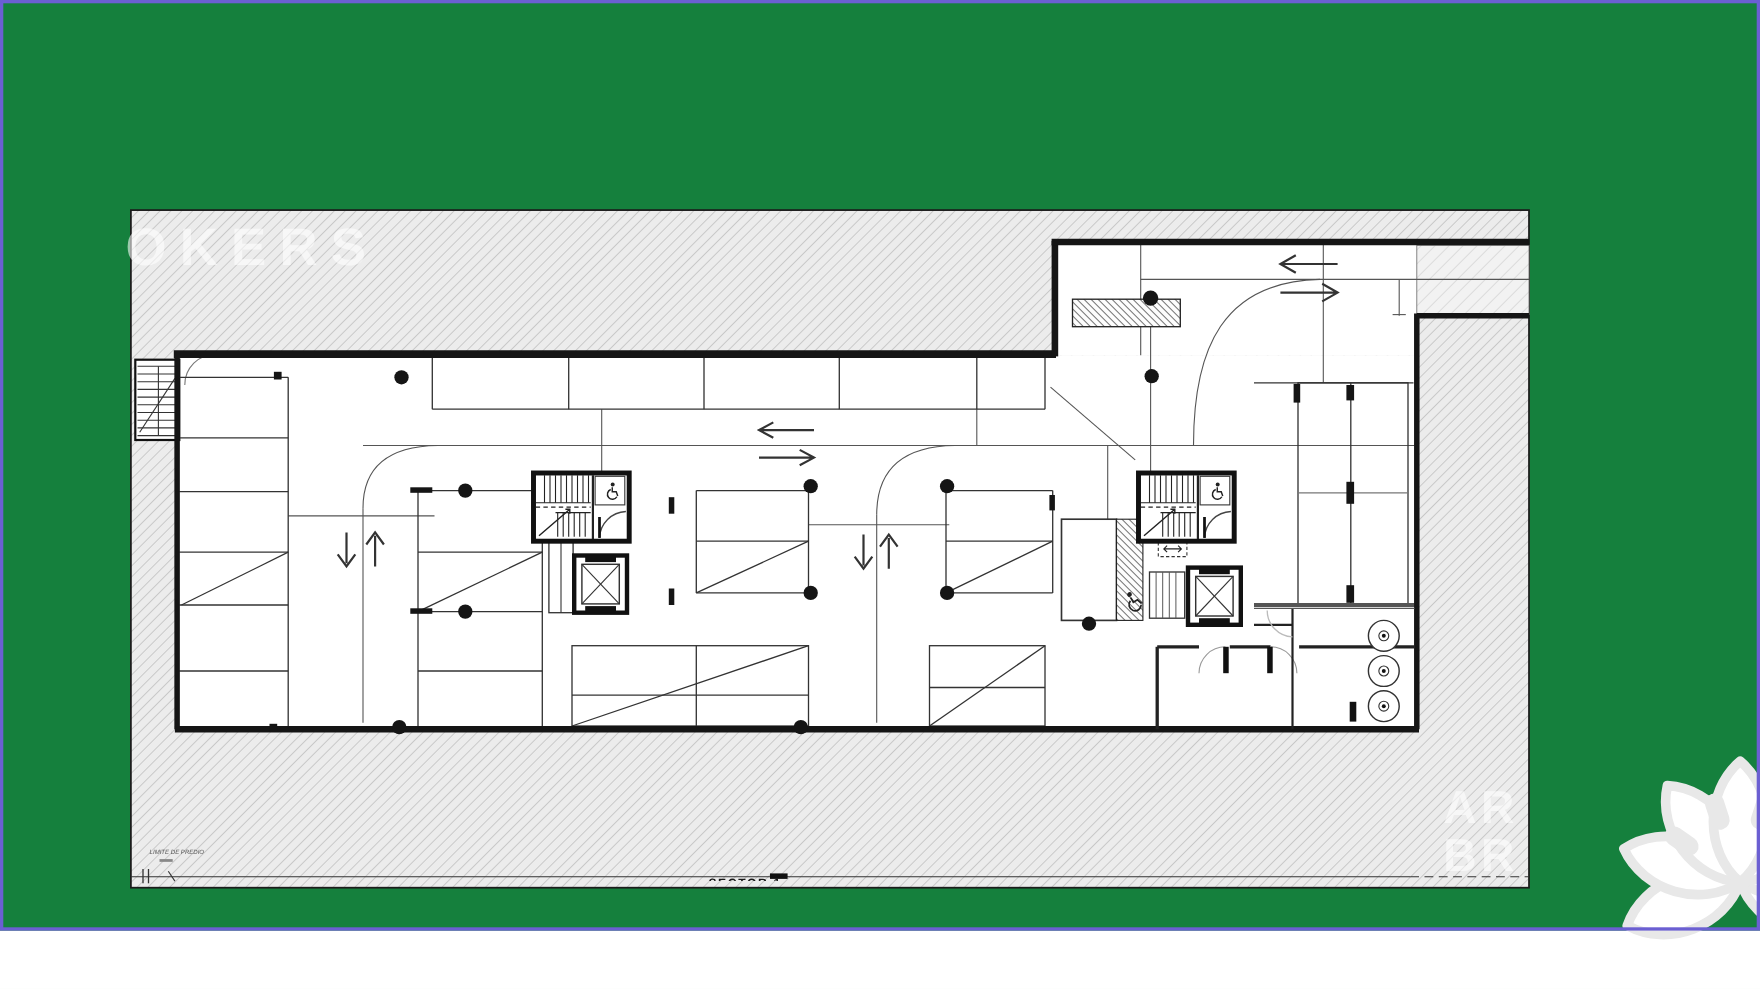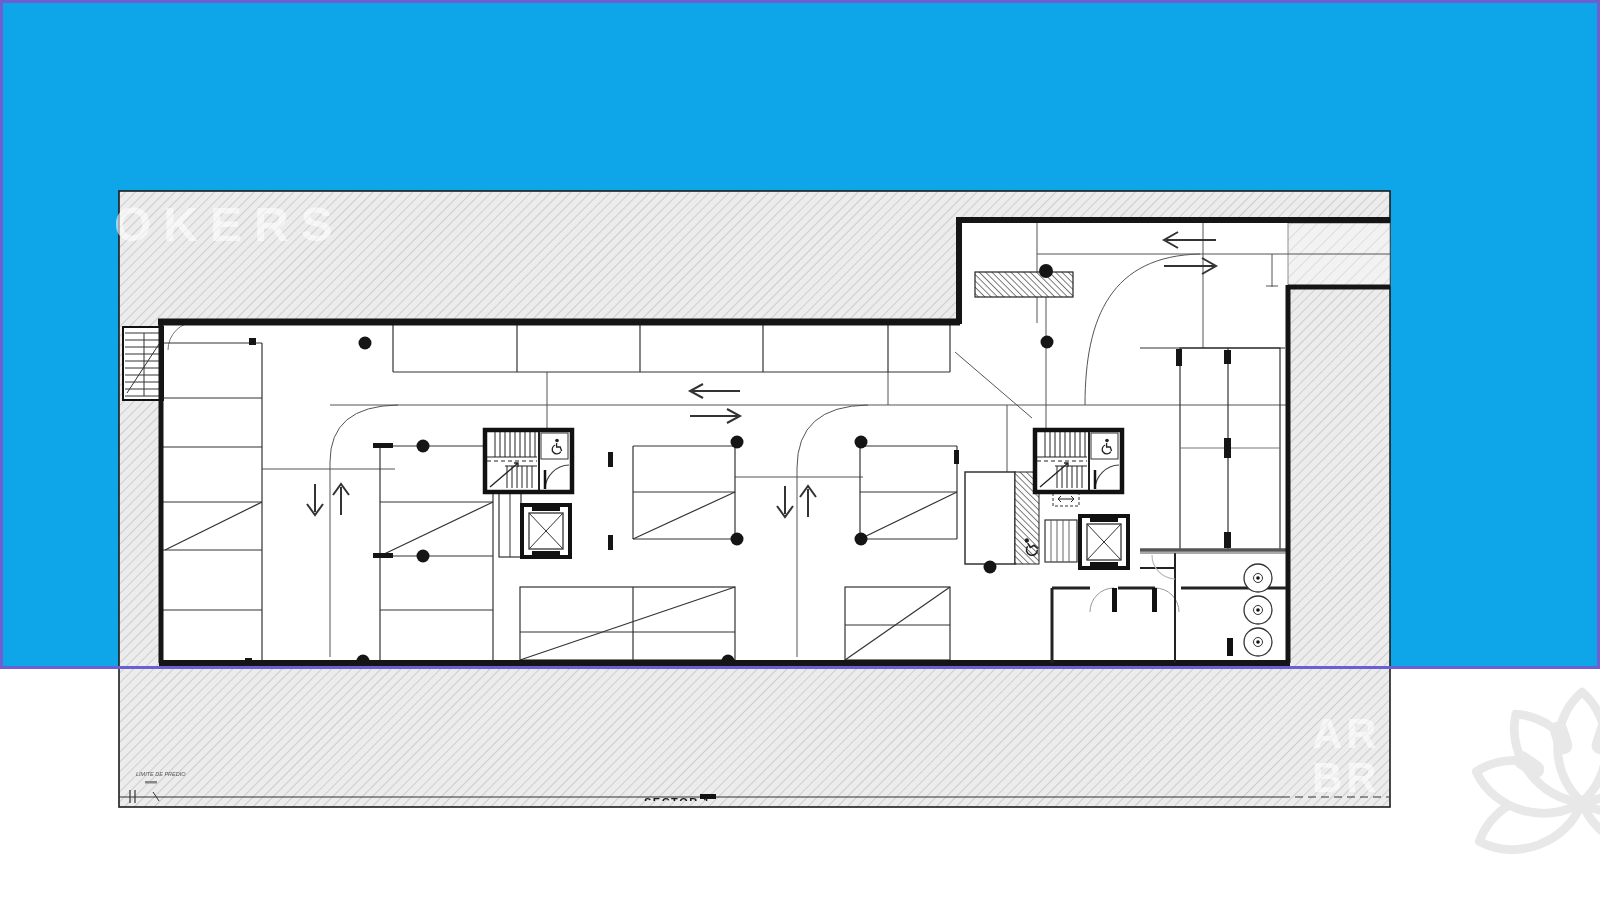--- a/index.html
+++ b/index.html
@@ -1,17 +1,17 @@
 <!DOCTYPE html>
 <html><head>
 <meta charset="utf-8">
 <style>
   html,body{margin:0;padding:0;width:1600px;height:899px;background:#ffffff;overflow:hidden;
             font-family:"Liberation Sans", sans-serif;}
-  .page{position:relative;width:1600px;height:669px;background:#0ea5e9;text-decoration:underline;}
+  .page{position:relative;width:1600px;height:846px;background:#15803d;text-decoration:underline;}
   .frame{position:absolute;inset:0;border:3px solid #6b5fd2;box-sizing:border-box;pointer-events:none;z-index:10;}
   svg{position:absolute;left:0;top:0;z-index:1;}
   text{font-family:"Liberation Sans", sans-serif;}
   .wm{font-weight:bold;fill:rgba(255,255,255,0.58);}
 </style>
 </head>
 <body>
 
 <div class="page">
 

